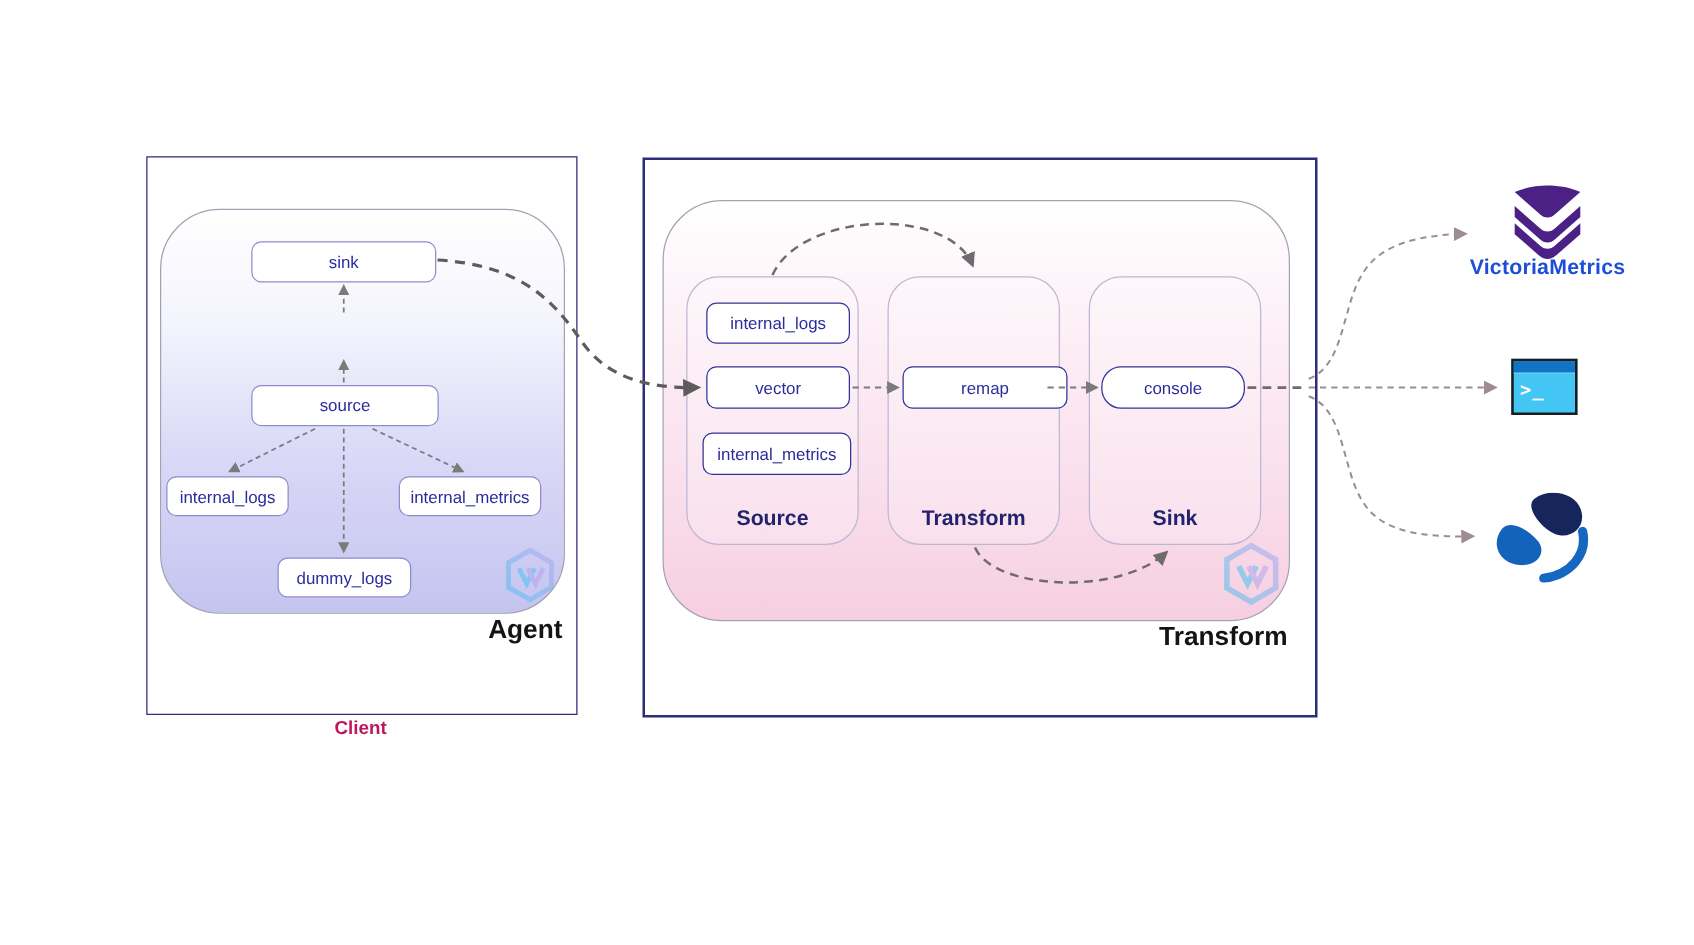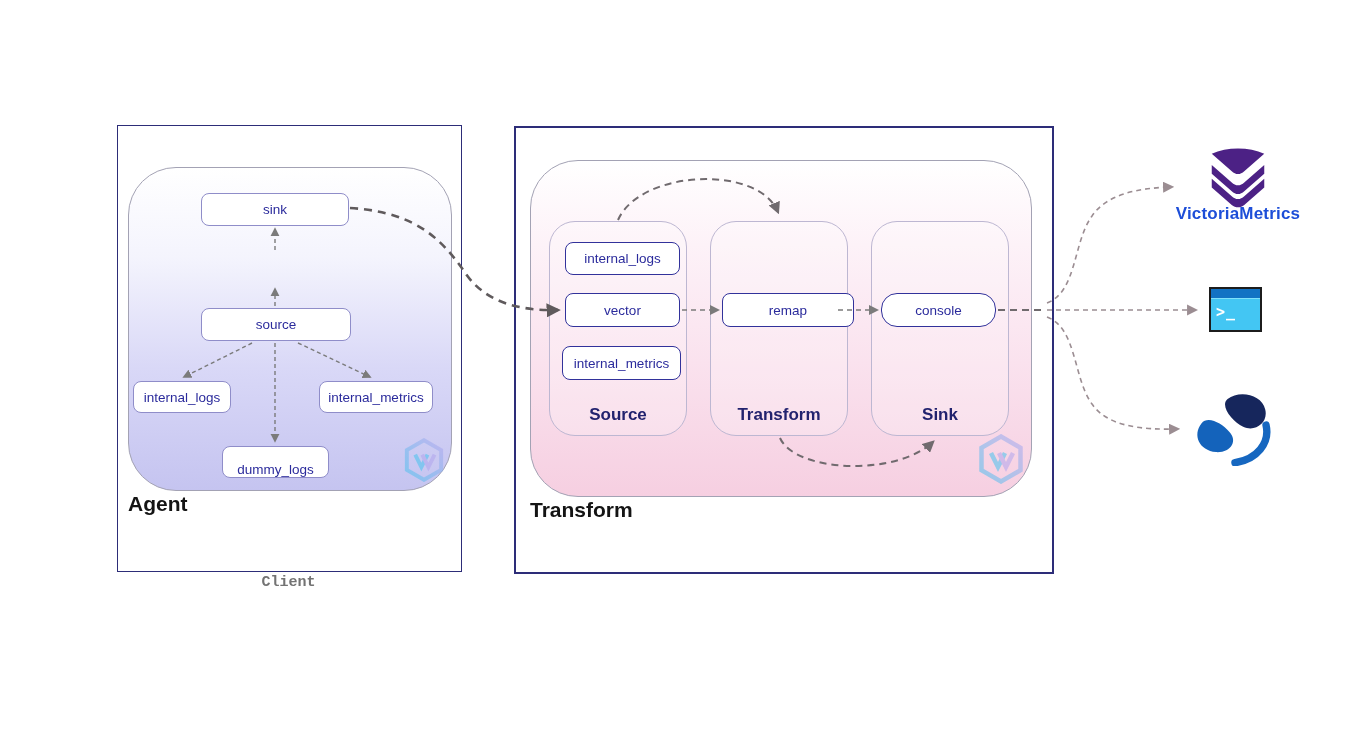--- a/index.html
+++ b/index.html
@@ -2,25 +2,25 @@
 <html><head>
 <meta charset="utf-8">
 <style>
   html,body{margin:0;padding:0;background:#ffffff;}
   #stage{
     position:relative;width:1355px;height:756px;background:#ffffff;overflow:hidden;
     font-family:"Liberation Sans", sans-serif;
   }
   .frame{position:absolute;border:2px solid #2d2d78;background:transparent;}
   .frame.thin{border-width:1.5px;}
-  .frame-label{position:absolute;text-align:center;font-weight:bold;font-size:15px;color:#737373;font-family:Liberation Mono, monospace;}
+  .frame-label{position:absolute;text-align:center;font-weight:bold;font-size:15px;color:#be185d;}
   .bigbox{position:absolute;border:1px solid #a3a2b4;border-radius:48px;}
   .agent-grad{background:linear-gradient(180deg,#ffffff 0%,#f4f4fd 28%,#d9d8f7 62%,#c5c4f0 100%);}
   .aggr-grad{background:linear-gradient(180deg,#ffffff 0%,#fdf2f8 25%,#fae2ee 60%,#f6cfe1 100%);}
-  .bigbox-title{position:absolute;text-align:left;font-weight:bold;font-size:21px;color:#141414;}
+  .bigbox-title{position:absolute;text-align:right;font-weight:bold;font-size:21px;color:#141414;}
   .node{
     position:absolute;display:flex;align-items:center;justify-content:center;gap:6px;
     background:#ffffff;border:1px solid #8f8dc9;border-radius:8px;
     color:#2b2b9c;font-size:13.5px;box-sizing:border-box;
   }
   .node2{border:1.4px solid #32329b;}
   .group{
     position:absolute;border:1px solid #bdb7d2;border-radius:26px;
     background:rgba(255,255,255,0.22);box-sizing:border-box;
   }
@@ -63,21 +63,21 @@
   </div>
 
   <div class="node" style="left:133px;top:381px;width:98px;height:32px;">
     <span>internal_logs</span>
   </div>
 
   <div class="node" style="left:319px;top:381px;width:114px;height:32px;">
     <span>internal_metrics</span>
   </div>
 
-  <div class="node" style="left:222px;top:446px;width:107px;height:32px;align-items:flex-end;">
+  <div class="node" style="left:222px;top:446px;width:107px;height:32px;">
     <span>dummy_logs</span>
   </div>
 
   <svg class="svgabs watermark" style="left:402px;top:438px;z-index:5;" width="44" height="44" viewBox="0 0 100 100">
     <defs>
       <linearGradient id="vg1" x1="0" y1="1" x2="1" y2="0">
         <stop offset="0" stop-color="#49c3ef"></stop>
           <stop offset="1" stop-color="#b1a5ee"></stop>
       </linearGradient>
     </defs>

